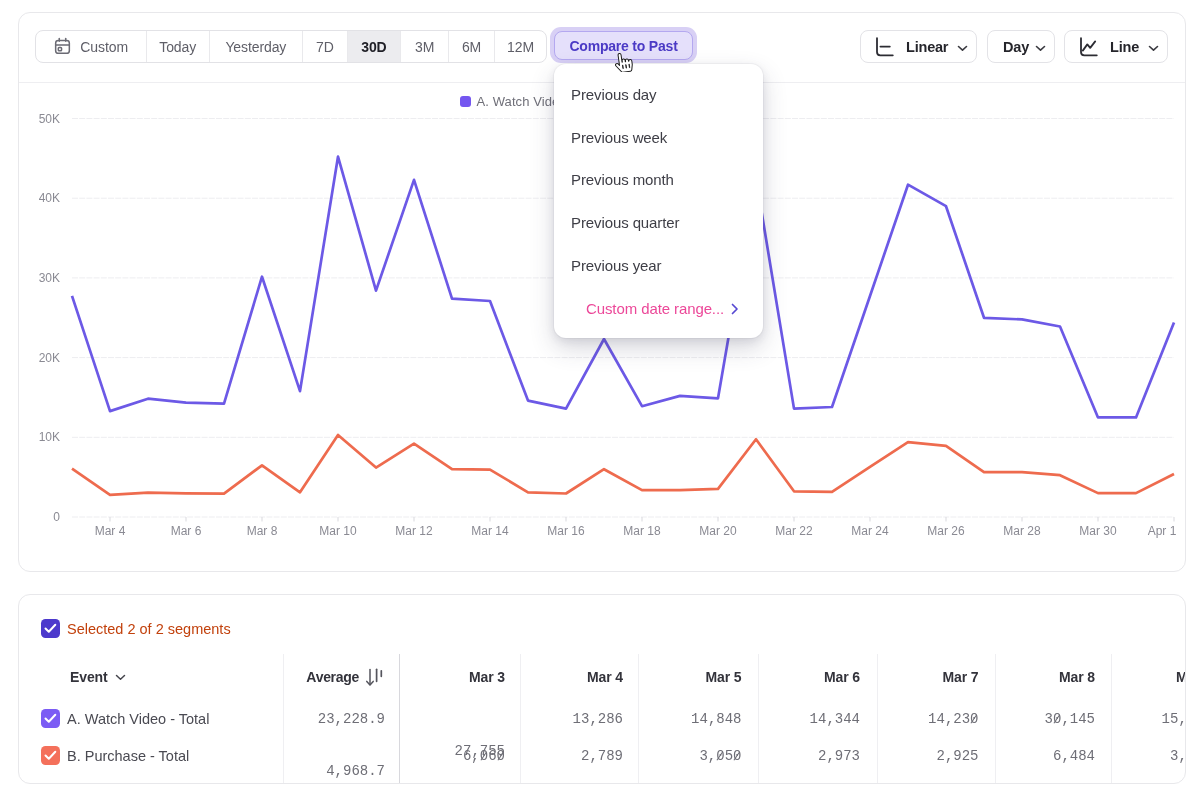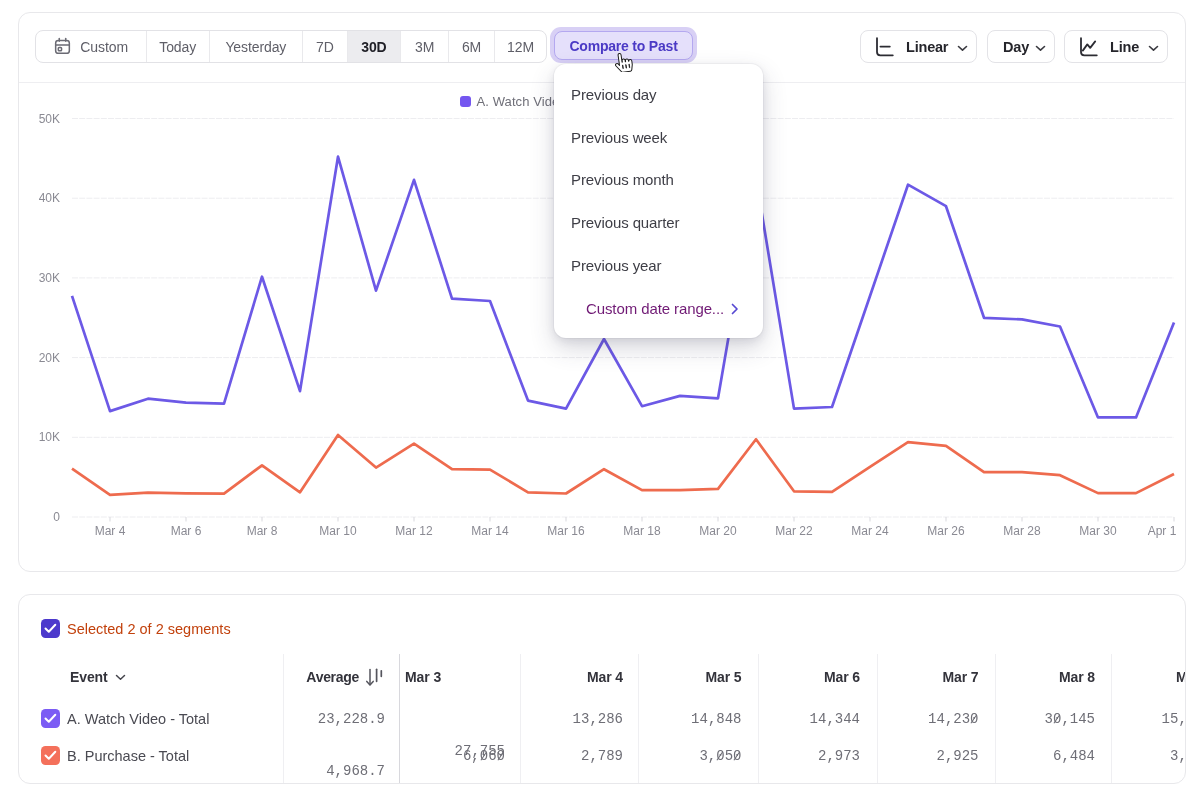--- a/index.html
+++ b/index.html
@@ -17,21 +17,21 @@
 #cmphalo{position:absolute;left:550px;top:27px;width:147px;height:36px;border-radius:11px;background:#d8d0f5;}
 #cmpbtn{position:absolute;left:554px;top:31px;width:139px;height:29px;border-radius:8px;background:#e5e0fb;border:1px solid #b4a8f0;box-sizing:border-box;display:flex;align-items:center;justify-content:center;font-size:14px;font-weight:700;color:#4b3ac5;letter-spacing:-0.2px;}
 
 .rbtn{position:absolute;top:30px;height:33px;border:1px solid #e3e3e7;border-radius:8px;background:#fff;box-sizing:border-box;display:flex;align-items:center;font-size:14.5px;font-weight:700;color:#25252b;letter-spacing:-0.2px;}
 
 #legend{position:absolute;left:460px;top:94px;display:flex;align-items:center;font-size:13px;color:#6f6f78;letter-spacing:0.1px;}
 .lsq{width:11px;height:11px;border-radius:3px;display:inline-block;}
 
 #ddown{position:absolute;left:554px;top:64px;width:209px;height:274px;background:#fff;border-radius:12px;box-shadow:0 0 0 1px rgba(80,80,100,0.05),0 10px 24px rgba(55,55,85,0.20),0 3px 9px rgba(55,55,85,0.10);padding-top:9px;box-sizing:border-box;z-index:30;}
 .ditem{height:42.75px;display:flex;align-items:center;padding-left:17px;font-size:15px;color:#3e3e46;letter-spacing:-0.1px;}
-.ditem.purple{color:#701a75;padding-left:32px;}
+.ditem.purple{color:#ec4899;padding-left:32px;}
 
 #selchk{position:absolute;left:22px;top:24px;width:19px;height:19px;border-radius:4.5px;background:#4c39cc;}
 #rowAchk{position:absolute;left:22px;top:114px;width:19px;height:19px;border-radius:4.5px;background:#7b5cf4;}
 #rowBchk{position:absolute;left:22px;top:151px;width:19px;height:19px;border-radius:4.5px;background:#f4705b;}
 .chk{position:absolute;left:3px;top:4px;}
 #seltext{position:absolute;left:48px;top:26px;font-size:14.5px;color:#c2410c;}
 #search{position:absolute;left:971px;top:18px;width:180px;height:33px;border-radius:8px;background:#f3f3f5;display:flex;align-items:center;}
 #searchtxt{font-size:15px;color:#a3a3ab;margin-left:10px;}
 .hdr{position:absolute;font-size:14px;font-weight:700;color:#33333b;letter-spacing:-0.1px;}
 .rlabel{position:absolute;font-size:14.5px;color:#4a4a52;}
@@ -204,21 +204,21 @@
 
 <div class="vsep" style="left:264px;"></div>
 <div class="vsep" style="left:380px;background:#d8d8dd;"></div>
 <div class="vsep" style="left:500.5px;"></div>
 <div class="vsep" style="left:619px;"></div>
 <div class="vsep" style="left:738.5px;"></div>
 <div class="vsep" style="left:857.5px;"></div>
 <div class="vsep" style="left:976px;"></div>
 <div class="vsep" style="left:1091.5px;"></div>
 
-<div class="hdr" style="left:386px;top:74px;width:100px;text-align:left;">Mar 3</div>
+<div class="hdr" style="left:386px;top:74px;width:100px;text-align:right;">Mar 3</div>
 <div class="hdr" style="left:504px;top:74px;width:100px;text-align:right;">Mar 4</div>
 <div class="hdr" style="left:622.5px;top:74px;width:100px;text-align:right;">Mar 5</div>
 <div class="hdr" style="left:741px;top:74px;width:100px;text-align:right;">Mar 6</div>
 <div class="hdr" style="left:859.5px;top:74px;width:100px;text-align:right;">Mar 7</div>
 <div class="hdr" style="left:976px;top:74px;width:100px;text-align:right;">Mar 8</div>
 <div class="hdr" style="left:1093px;top:74px;width:100px;text-align:right;">Mar 9</div>
 
 <div class="num" style="left:386px;top:116px;width:100px;margin-top:32px;">27,755</div>
 <div class="num" style="left:504px;top:116px;width:100px;">13,286</div>
 <div class="num" style="left:622.5px;top:116px;width:100px;">14,848</div>

